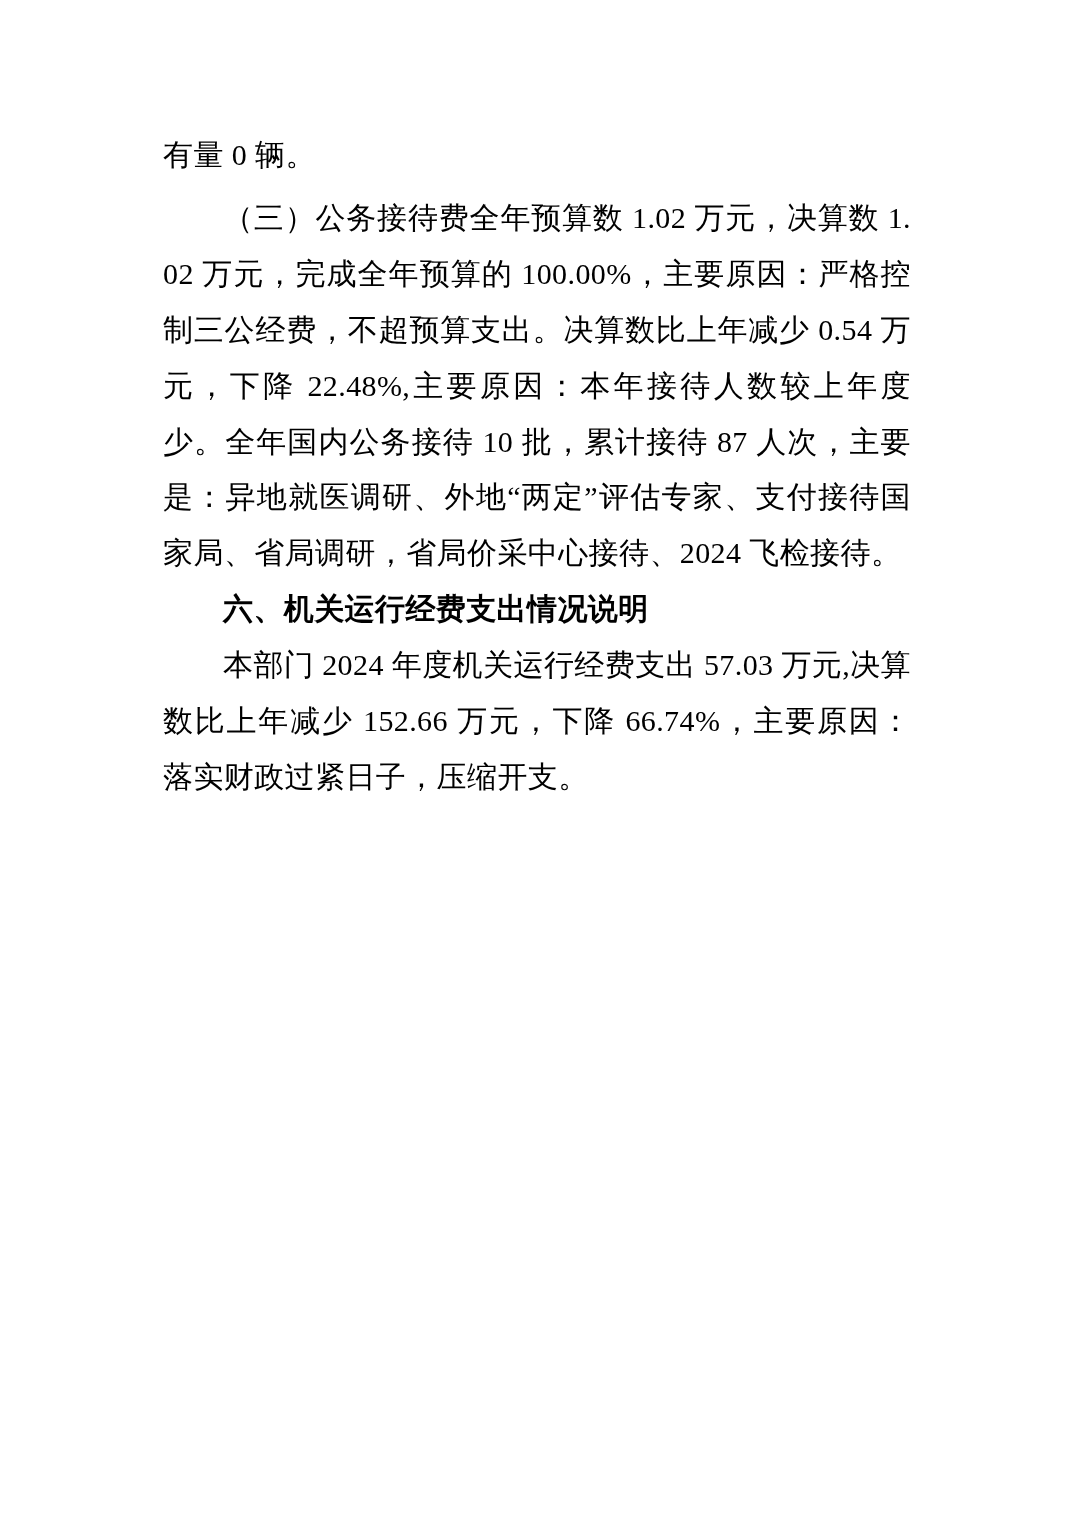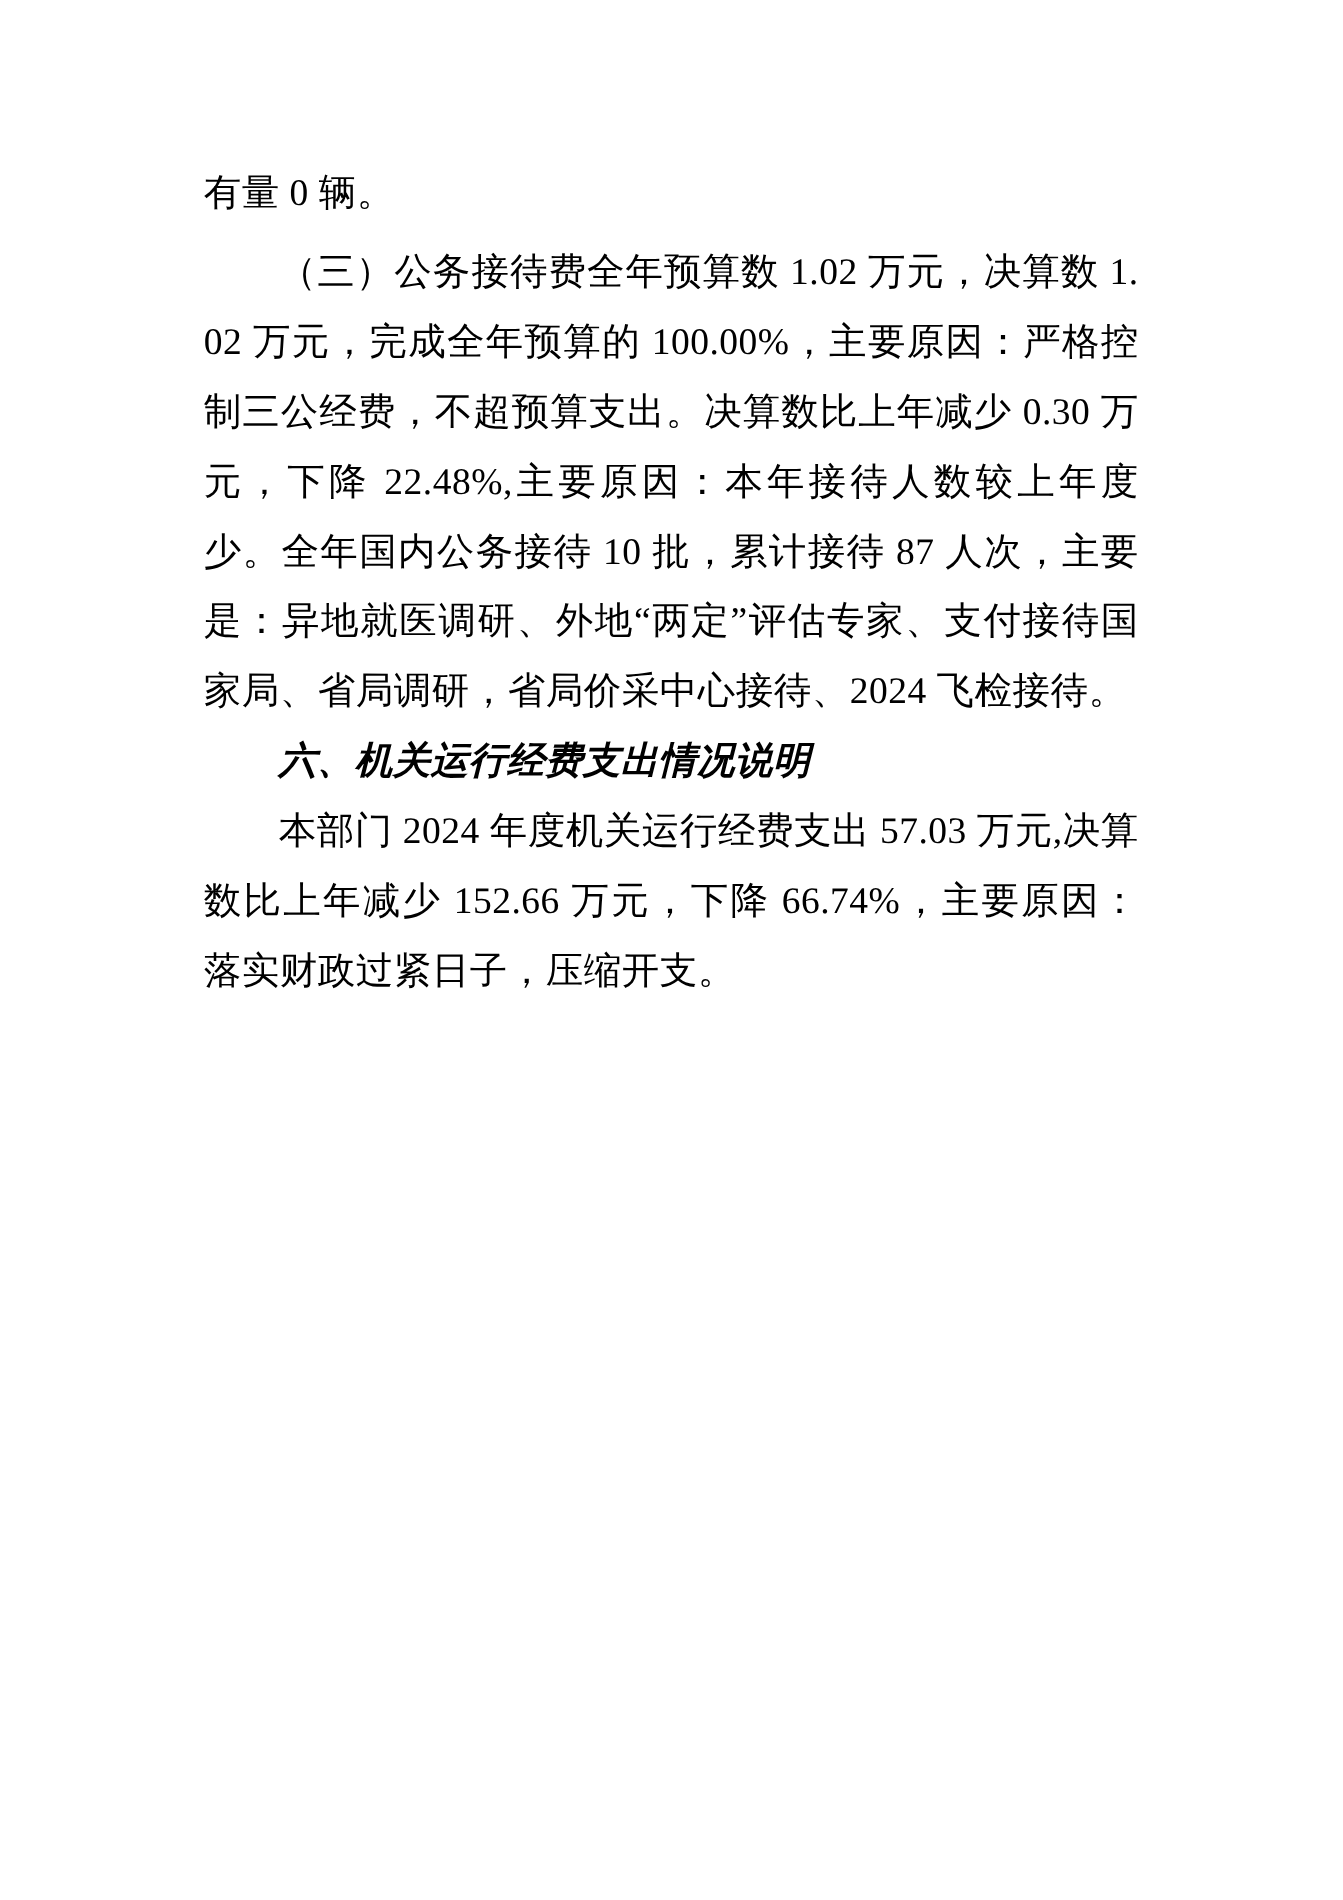--- a/index.html
+++ b/index.html
@@ -37,39 +37,38 @@
     margin-bottom: 7px;
   }
   .heading {
     margin: 0;
     font-size: 30px;
     line-height: 55.9px;
     font-family: "Liberation Sans", "DejaVu Sans", sans-serif;
     font-weight: bold;
     text-indent: 2em;
     letter-spacing: 0.4px;
-    font-style: italic;
   }
   .footer {
     position: absolute;
     left: 0;
     right: 0;
     top: 1404px;
     text-align: center;
     font-size: 36px;
     line-height: 38px;
     letter-spacing: 2px;
   }
 </style>
 </head>
 <body>
 
 <div class="page">
   <div class="content">
     <p class="para no-indent">有量 0 辆。</p>
-    <p class="para">（三）公务接待费全年预算数 1.02 万元，决算数 1.02 万元，完成全年预算的 100.00%，主要原因：严格控制三公经费，不超预算支出。决算数比上年减少 0.30 万元，下降 22.48%,主要原因：本年接待人数较上年度少。全年国内公务接待 10 批，累计接待 87 人次，主要是：异地就医调研、外地“两定”评估专家、支付接待国家局、省局调研，省局价采中心接待、2024 飞检接待。</p>
+    <p class="para">（三）公务接待费全年预算数 1.02 万元，决算数 1.02 万元，完成全年预算的 100.00%，主要原因：严格控制三公经费，不超预算支出。决算数比上年减少 0.54 万元，下降 22.48%,主要原因：本年接待人数较上年度少。全年国内公务接待 10 批，累计接待 87 人次，主要是：异地就医调研、外地“两定”评估专家、支付接待国家局、省局调研，省局价采中心接待、2024 飞检接待。</p>
     <h2 class="heading">六、机关运行经费支出情况说明</h2>
     <p class="para">本部门 2024 年度机关运行经费支出 57.03 万元,决算数比上年减少 152.66 万元，下降 66.74%，主要原因：落实财政过紧日子，压缩开支。</p>
   </div>
   <div class="footer">
     <span>— 20 —</span>
   </div>
 </div>
 
 </body></html>

